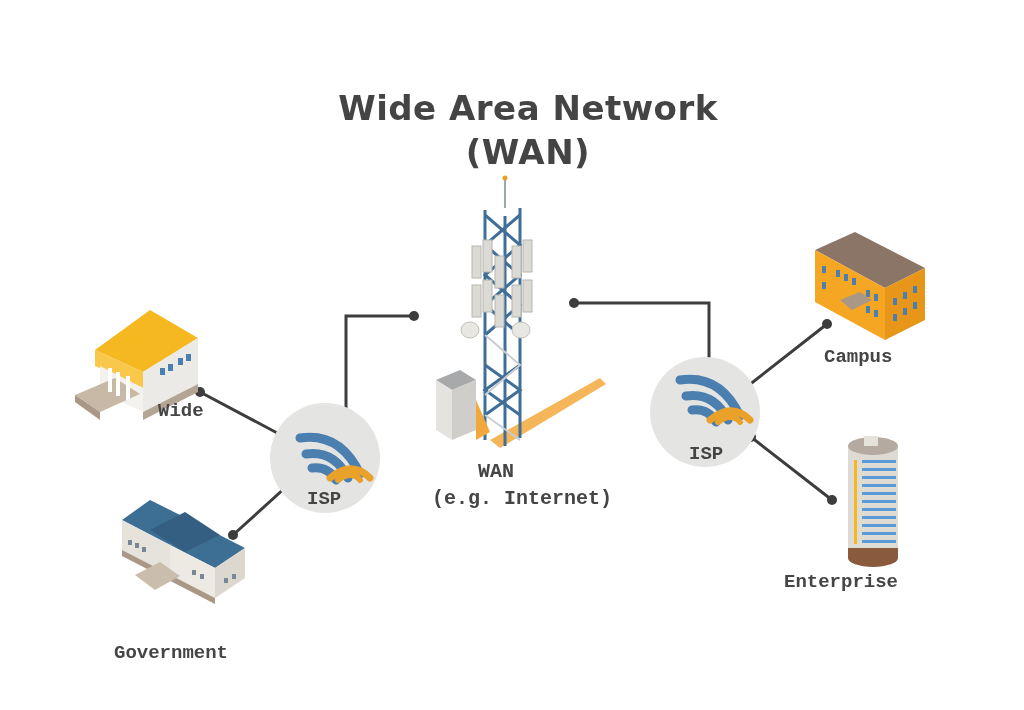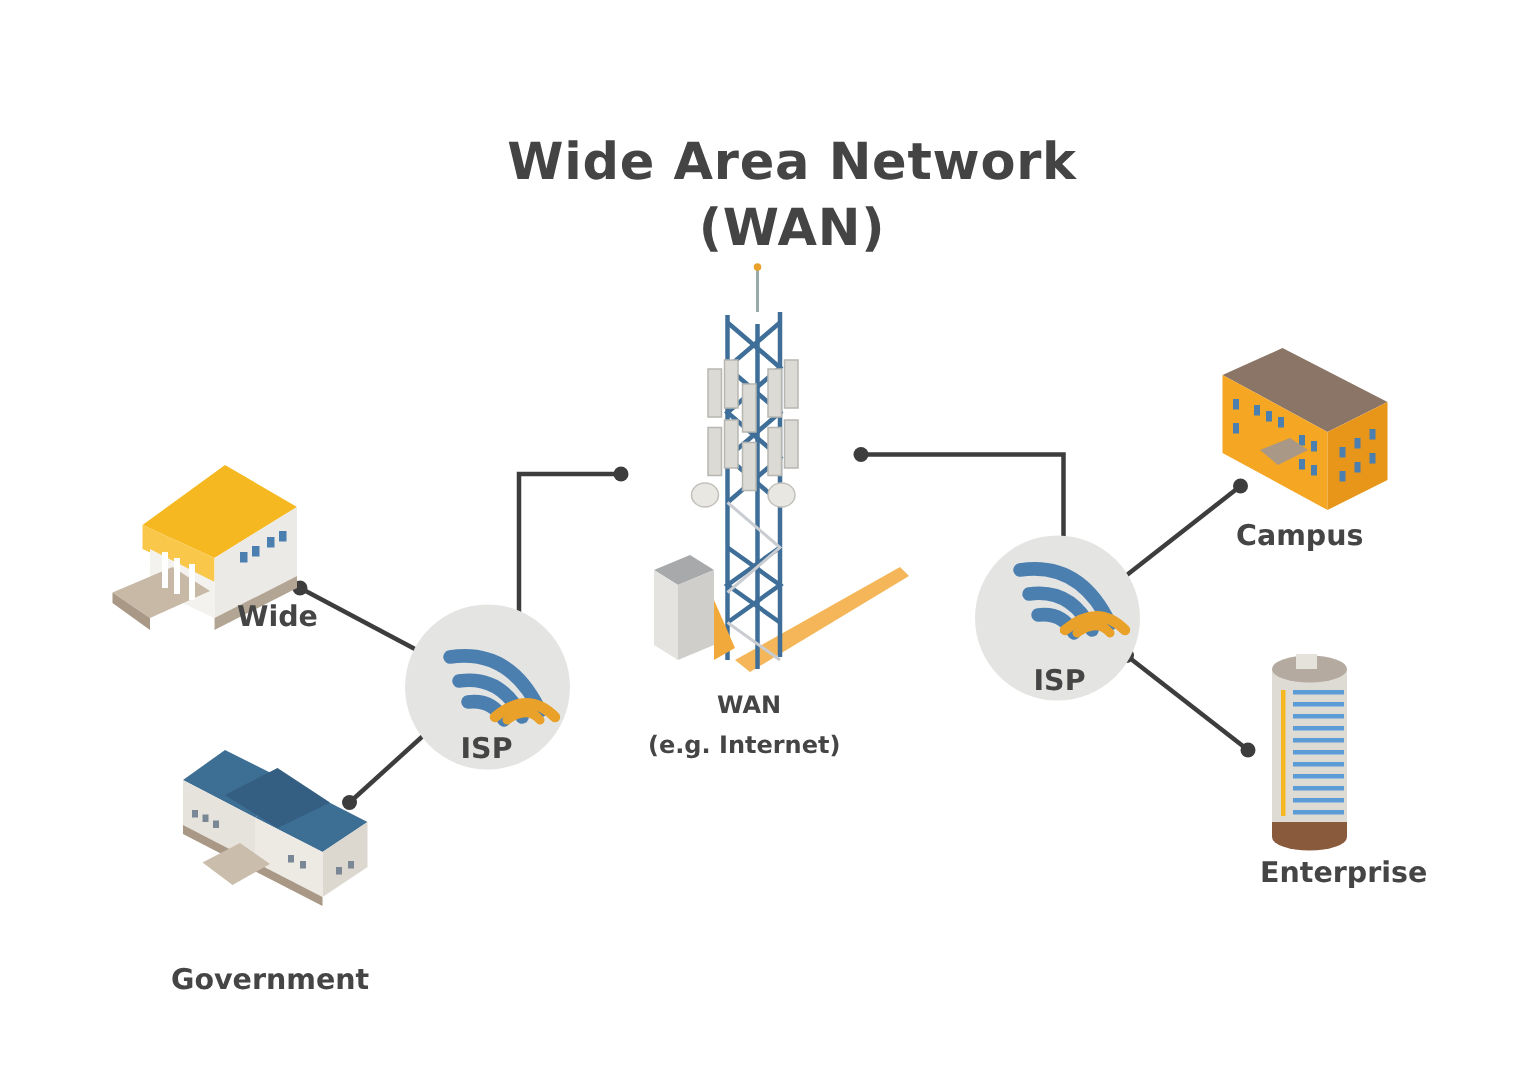--- a/index.html
+++ b/index.html
@@ -1,21 +1,21 @@
 <!DOCTYPE html>
 <html><head>
 <meta charset="utf-8">
 <style>
   html, body { margin: 0; padding: 0; background: #ffffff; }
   body { width: 1024px; height: 710px; position: relative; overflow: hidden;
          font-family: "DejaVu Sans", sans-serif; color: #454545; }
   .title { position: absolute; left: 0; width: 1024px; text-align: center;
            font-weight: bold; font-size: 34px; line-height: 40px; color: #444; letter-spacing: 0.5px; margin-left: 16px; }
-  .label { position: absolute; font-weight: bold; font-size: 19px; color: #454545; white-space: nowrap; }
-  .label.sm { font-size: 16px; }
+  .label { position: absolute; font-weight: bold; font-size: 19px; color: #454545; white-space: nowrap; font-family: Liberation Mono, monospace; }
+  .label.sm { font-size: 20px; }
   svg.canvas { position: absolute; left: 0; top: 0; }
 </style>
 </head>
 <body>
 
 <div class="title" style="top:88px;">Wide Area Network</div>
 <div class="title" style="top:132px;">(WAN)</div>
 
 <svg class="canvas" width="1024" height="710" viewBox="0 0 1024 710">
 
@@ -191,15 +191,15 @@
     </g>
     <rect x="854" y="460" width="3" height="84" fill="#f5b820"></rect>
   </g>
 </svg>
 
 <div class="label" style="left:158px; top:400px;">Wide</div>
 <div class="label" style="left:114px; top:602px;margin-top:40px;">Government</div>
 <div class="label" style="left:307px; top:488px;">ISP</div>
 <div class="label" style="left:689px; top:443px;">ISP</div>
 <div class="label" style="left:824px; top:346px;">Campus</div>
-<div class="label" style="left:840px; top:571px;">Enterprise</div>
+<div class="label" style="left:784px; top:571px;">Enterprise</div>
 <div class="label sm" style="left:478px; top:460px;">WAN</div>
 <div class="label sm" style="left:432px; top:487px;">(e.g. Internet)</div>
 
 </body></html>

